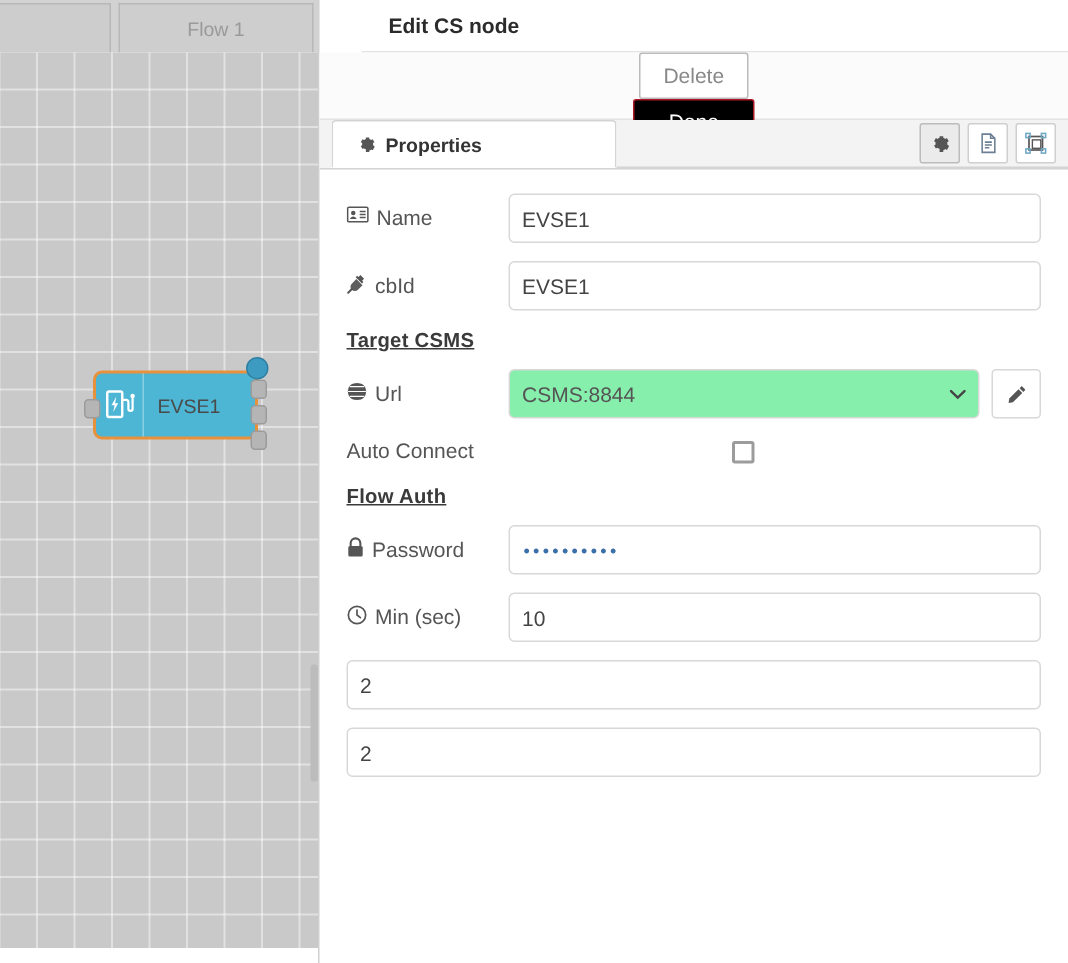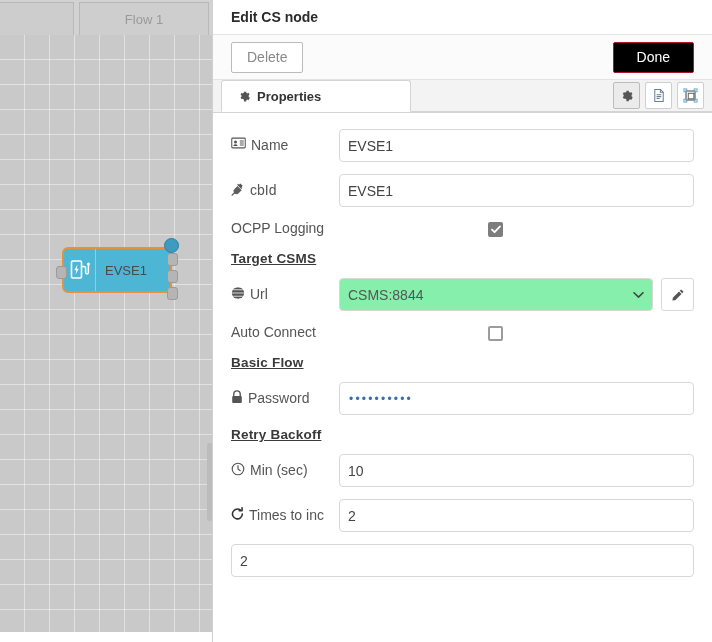--- a/index.html
+++ b/index.html
@@ -97,28 +97,30 @@
   .drag-handle {
     position: absolute; left: -6px; top: 443px;
     width: 5px; height: 78px;
     background: #bcbcbc; border-radius: 2px;
   }
   .dlg-header {
     height: 35px; padding: 0 18px;
     display: flex; align-items: center;
     border-bottom: 1px solid #e3e3e3;
     background: #fff;
+    margin-left: 28px;
   }
   .dlg-title { font-size: 14px; font-weight: bold; color: #2b2b2b; }
 
   .dlg-actions {
     height: 45px; padding: 0 18px;
     display: flex; align-items: center;
     border-bottom: 1px solid #e3e3e3;
     background: #fbfbfb;
+    flex-direction: column;
   }
   .btn {
     font-family: "Liberation Sans", sans-serif;
     font-size: 14px;
     height: 31px;
     padding: 0 15px;
     border: 1px solid #bbb;
     background: #fff;
     color: #888;
     border-radius: 2px;
@@ -383,32 +385,20 @@
               <path d="M10.6 1.6 L9.1 3.1 l-1-1 -1.1 1.1 4.8 4.8 1.1-1.1 -1-1 1.5-1.5z"></path>
               <path d="M7.5 4.6 L4 8.1 a3.3 3.3 0 0 0 4.7 4.7 l3.5-3.5z" opacity="0.95"></path>
               <path d="M4.1 12.2 L1.3 15" stroke="#555" stroke-width="1.5" stroke-linecap="round"></path>
             </svg>
           </span>
           <span>cbId</span>
         </div>
         <input class="inp" type="text" value="EVSE1" style="">
       </div>
 
-      <div class="row">
-        <div class="lbl">
-          <span>OCPP Logging</span>
-        </div>
-        <div class="cb-wrap">
-          <span class="cbox checked">
-            <svg class="chk" width="10" height="9" viewBox="0 0 10 9">
-              <path d="M1 4.6 L3.6 7.2 L9 1.4" fill="none" stroke="#fff" stroke-width="1.8" stroke-linecap="round" stroke-linejoin="round"></path>
-            </svg>
-          </span>
-        </div>
-      </div>
 
       <div class="sect">Target CSMS</div>
 
       <div class="row">
         <div class="lbl">
           <span class="ico">
             <svg width="14" height="14" viewBox="0 0 16 16" fill="#555">
               <circle cx="8" cy="8" r="7" fill="#555"></circle>
               <path d="M8 1 a10 7 0 0 1 0 14 a10 7 0 0 1 0-14z" fill="none" stroke="#fff" stroke-width="1"></path>
               <path d="M1.2 8 h13.6 M2.6 4.3 h10.8 M2.6 11.7 h10.8" stroke="#fff" stroke-width="0.9"></path>
@@ -442,60 +432,50 @@
         <div class="lbl">
           <span>Auto Connect</span>
         </div>
         <div class="cb-wrap">
           <span class="cbox">
             
           </span>
         </div>
       </div>
 
-      <div class="sect">Basic Flow</div>
+      <div class="sect">Flow Auth</div>
 
       <div class="row">
         <div class="lbl">
           <span class="ico">
             <svg width="12" height="14" viewBox="0 0 13 15" fill="#555">
               <path d="M3 6.5V4.4a3.5 3.5 0 0 1 7 0V6.5" fill="none" stroke="#555" stroke-width="1.5"></path>
               <rect x="1.3" y="6.4" width="10.4" height="7.6" rx="1.1"></rect>
             </svg>
           </span>
           <span>Password</span>
         </div>
         <div class="pw-dots">••••••••••</div>
       </div>
 
-      <div class="sect">Retry Backoff</div>
 
       <div class="row">
         <div class="lbl">
           <span class="ico">
             <svg width="14" height="14" viewBox="0 0 16 16" fill="none" stroke="#555" stroke-width="1.3">
               <circle cx="8" cy="8" r="6.6"></circle>
               <path d="M8 4.2V8l2.6 2" stroke-linecap="round"></path>
             </svg>
           </span>
           <span>Min (sec)</span>
         </div>
         <input class="inp" type="text" value="10" style="">
       </div>
 
       <div class="row">
-        <div class="lbl">
-          <span class="ico">
-            <svg width="13" height="14" viewBox="0 0 14 15" fill="none" stroke="#333" stroke-width="1.7">
-              <path d="M12.2 7.5a5.3 5.3 0 1 1-1.9-4.1" stroke-linecap="round"></path>
-              <path d="M11.9 0.9v3.1H8.8" stroke-linecap="round" stroke-linejoin="round"></path>
-            </svg>
-          </span>
-          <span>Times to inc</span>
-        </div>
         <input class="inp" type="text" value="2" style="">
       </div>
 
       <div class="row tall">
         <input class="inp" type="text" value="2" style="">
       </div>
 
     </div>
   </div>
 </div>

